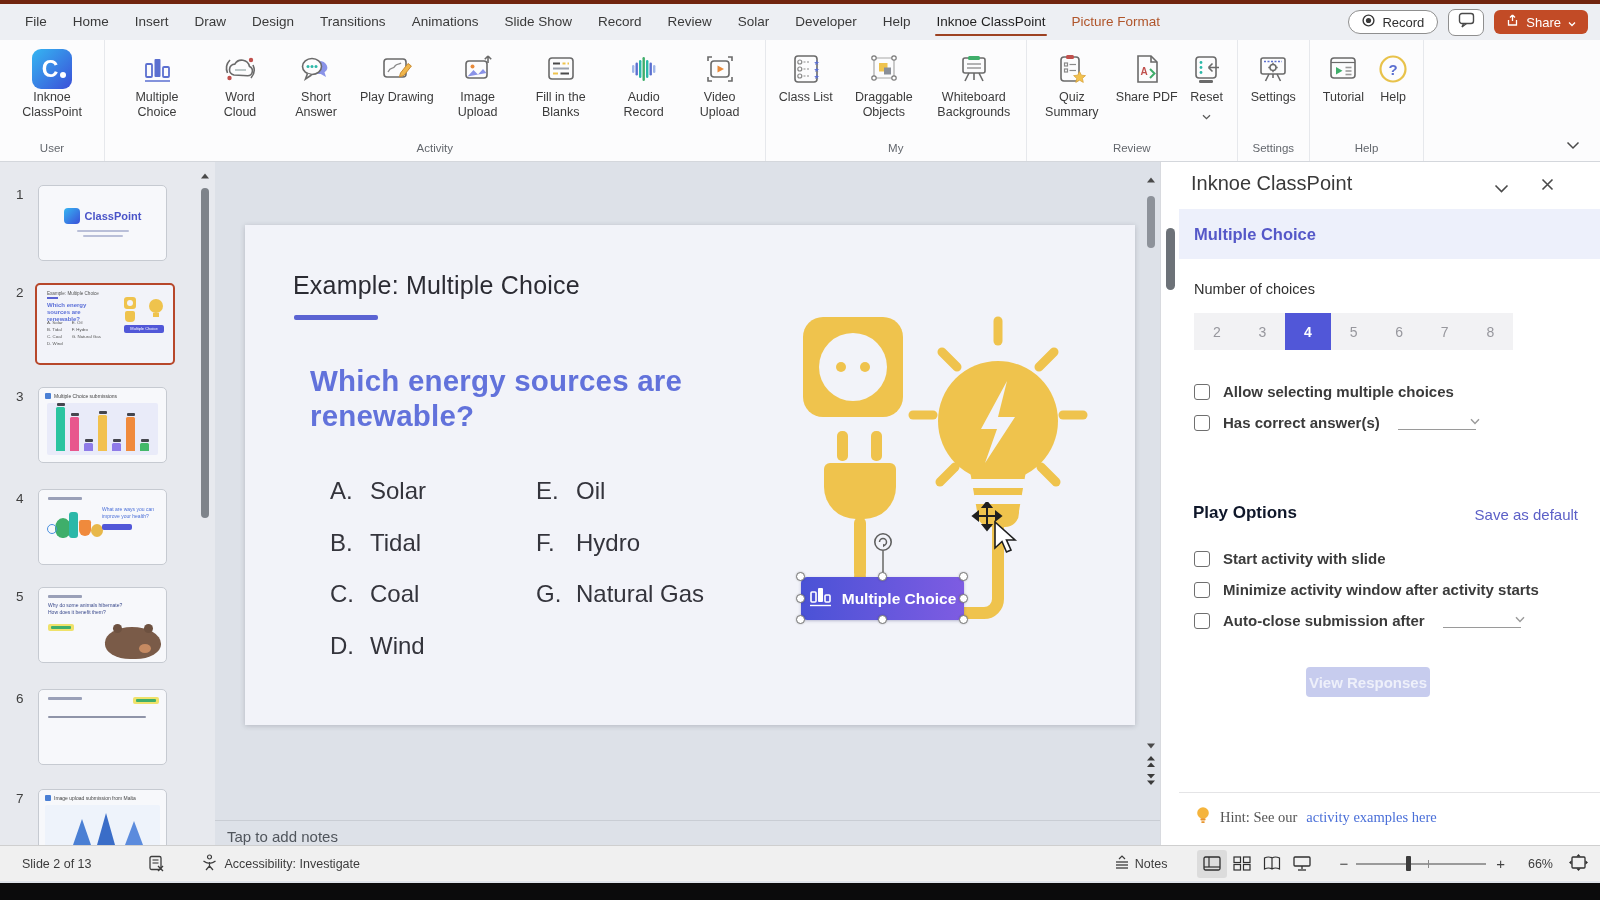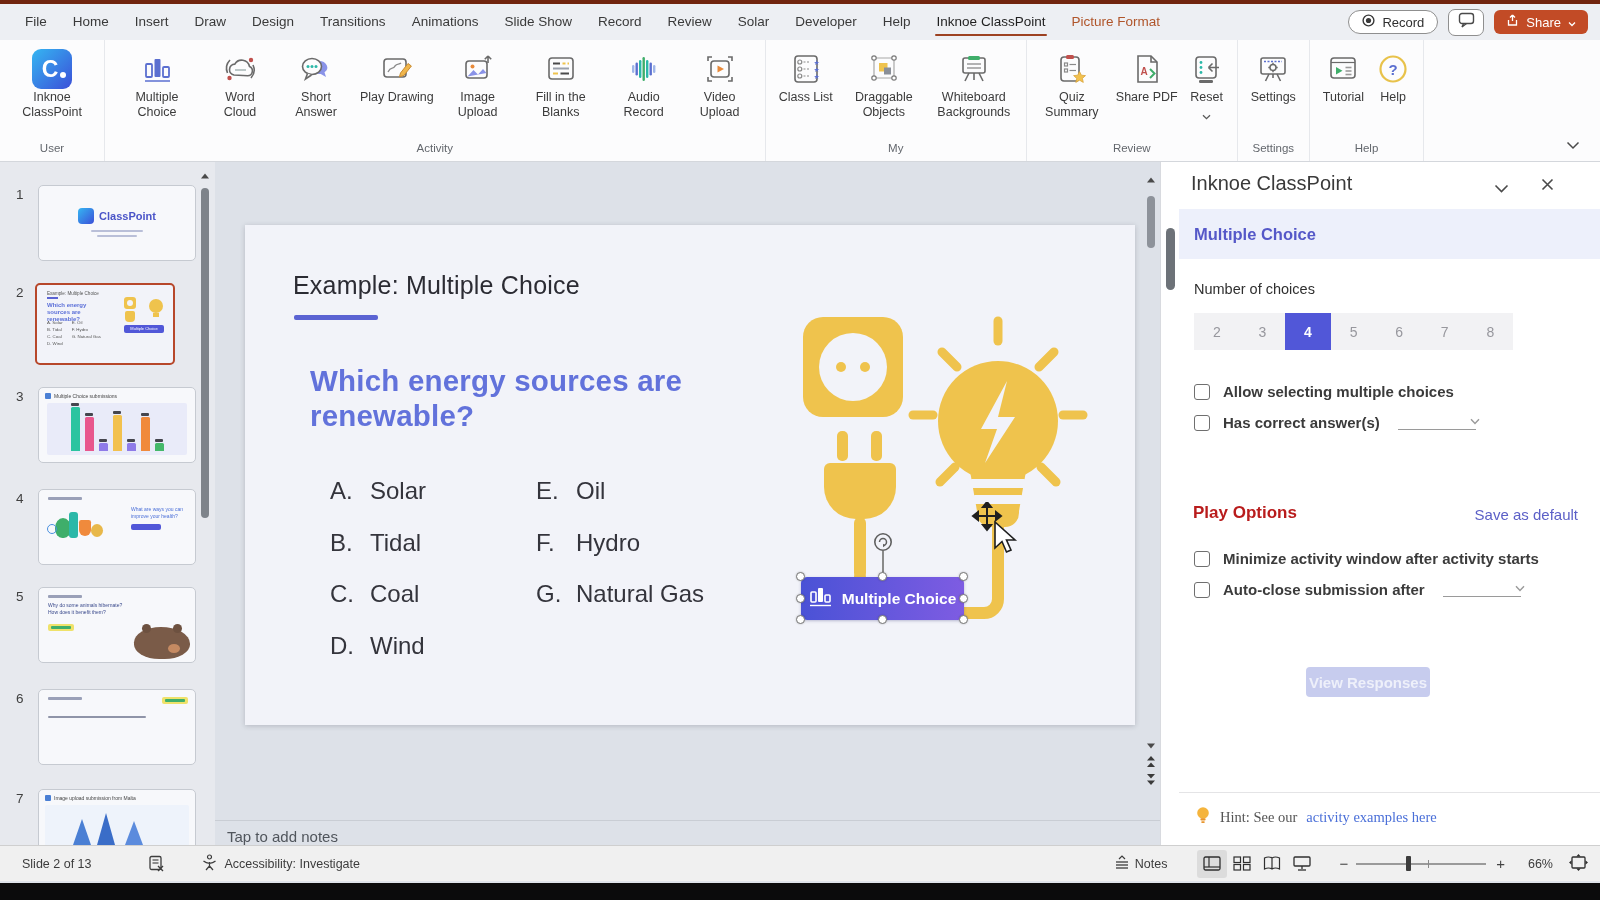--- a/index.html
+++ b/index.html
@@ -37,21 +37,21 @@
   .rgroup-name { height:23px; font-size:11.5px; color:#63676d; text-align:center; line-height:21px; }
   .ribbon-collapse { position:absolute; right:20px; bottom:7px; }
 
   
   .workspace { position:absolute; top:162px; left:0; right:0; height:683px; display:flex; }
 
   
   .thumbs { width:215px; background:#e7e9ee; position:relative; overflow:hidden; flex:none; }
   .thumb-row { position:absolute; left:0; width:100%; }
   .thumb-num { position:absolute; left:16px; top:2px; font-size:13.5px; color:#3f3f3f; }
-  .thumb-card { position:absolute; left:38px; width:158px; height:76px; background:#f7f8fb;
+  .thumb-card { position:absolute; left:38px; width:129px; height:76px; background:#f7f8fb;
                 border:1px solid #c6cad1; border-radius:5px; overflow:hidden; }
   .thumb-card.sel { left:35px; width:140px; height:82px; border:2.5px solid #b7472a; background:#f2f3f9; }
   .thumbs-scroll { position:absolute; right:3px; top:2px; bottom:0; width:13px; }
   .tscroll-up { position:absolute; top:2px; left:1px; }
   .tscroll-thumb { position:absolute; top:24px; left:2px; width:8px; height:330px; background:#7e838a; border-radius:4px; }
 
   
   .t-center { display:flex; align-items:center; justify-content:center; gap:5px; margin-top:22px; }
   .t-logo { width:16px; height:16px; border-radius:4px; background:linear-gradient(135deg,#35b6f2,#3b4fd8); display:inline-block; }
   .t-logotext { font-size:11px; font-weight:bold; color:#4a54c8; }
@@ -146,21 +146,21 @@
   .cell { width:45.6px; height:37px; background:#f2f2f4; color:#97979d; font-size:14px;
           display:flex; align-items:center; justify-content:center; }
   .cell.sel { background:#5157d8; color:#fff; font-weight:bold; }
   .checks { position:absolute; left:33px; right:16px; }
   .checks.g1 { top:214px; } .checks.g2 { top:381px; }
   .check-row { display:flex; align-items:center; height:31px;font-weight:bold; }
   .cbox { width:16px; height:16px; border:1.6px solid #6f6f6f; border-radius:3px; background:#fff; flex:none; }
   .clabel { margin-left:13px; font-size:15px; color:#3b3b3b; white-space:nowrap; }
   .ddline { position:relative; margin-left:18px; width:78px; border-bottom:1px solid #9a9a9a; height:14px; flex:none; }
   .ddline svg { position:absolute; right:-4px; top:2px; }
-  .play-title { position:absolute; left:32px; top:341px; font-size:17px; font-weight:bold; color:#b91c1c; }
+  .play-title { position:absolute; left:32px; top:341px; font-size:17px; font-weight:bold; color:#0f172a; }
   .save-default { position:absolute; right:22px; top:344px; font-size:15px; color:#5b5fc7; }
   .view-responses { position:absolute; left:145px; top:505px; width:124px; height:30px; background:#c7ccee;
                     border-radius:4px; color:#eef0fa; font-size:15px; font-weight:bold;
                     display:flex; align-items:center; justify-content:center; }
   .panel-divider { position:absolute; left:18px; right:0; top:630px; border-top:1px solid #e4e4e6; }
   .hint { position:absolute; left:34px; top:644px; display:flex; align-items:center; gap:9px; font-size:14.5px;font-family:Liberation Serif, serif; }
   .hint-prefix { color:#555; }
   .hint-link { color:#4a6fd8; }
 
   
@@ -824,20 +824,24 @@
                 <path d="M1 1.2 l4 4.2 4-4.2" fill="none" stroke="#9a9a9a" stroke-width="1.4"></path>
               </svg>
             </span>
           </div>
         </div>
 
       <div class="play-title">Play Options</div>
       <div class="save-default">Save as default</div>
 
       <div class="checks g2">
+          <div class="check-row">
+            <span class="cbox"></span>
+            <span class="clabel">Start activity with slide</span>
+          </div>
           <div class="check-row">
             <span class="cbox"></span>
             <span class="clabel">Minimize activity window after activity starts</span>
           </div>
           <div class="check-row">
             <span class="cbox"></span>
             <span class="clabel">Auto-close submission after</span>
             <span class="ddline">
               <svg width="10" height="7" viewBox="0 0 10 7">
                 <path d="M1 1.2 l4 4.2 4-4.2" fill="none" stroke="#9a9a9a" stroke-width="1.4"></path>

